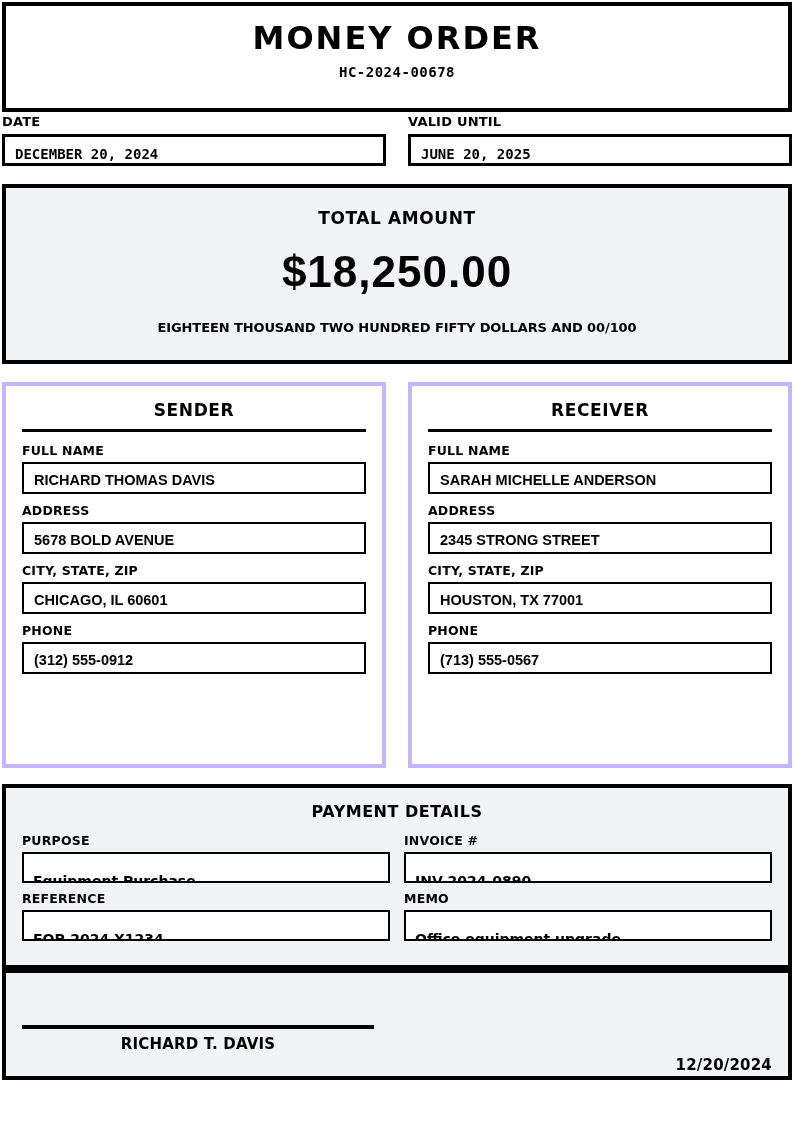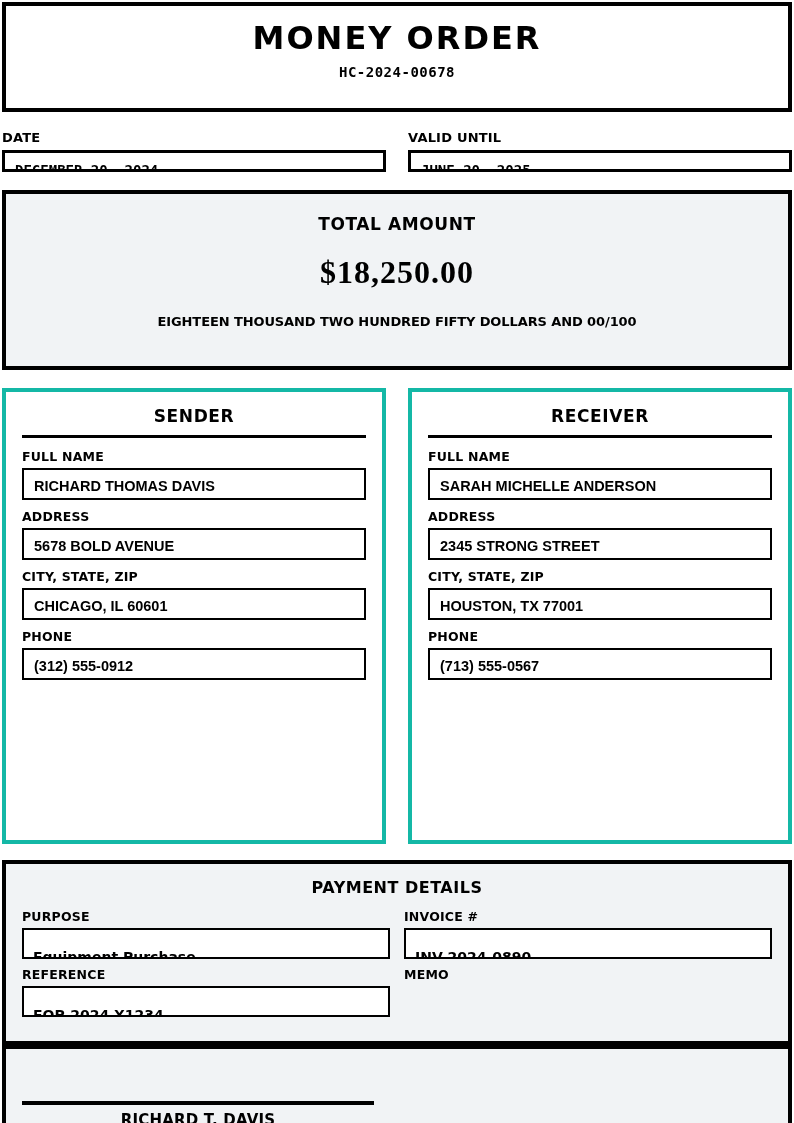--- a/index.html
+++ b/index.html
@@ -44,34 +44,34 @@
     font-weight: bold;
     font-size: 14px;
     letter-spacing: 0.5px;
     margin: 0;
   }
 
   
   .date-row {
     display: flex;
     gap: 22px;
-    margin-top: 18px;
+    margin-top: 2px;
   }
   .date-col { flex: 1 1 0; min-width: 0; }
   .field-label {
     font-family: "DejaVu Sans", sans-serif;
     font-weight: bold;
     font-size: 13px;
     letter-spacing: 0.2px;
     margin-bottom: 5px;
   }
   .date-input {
     border: 3px solid #000;
     background: #ffffff;
-    height: 22px;
+    height: 32px;
     line-height: 34px;
     padding: 0 10px;
     box-sizing: border-box;
     font-family: "DejaVu Sans Mono", monospace;
     font-weight: bold;
     font-size: 14px;
     white-space: nowrap;
     overflow: hidden;
   }
 
@@ -87,48 +87,48 @@
   }
   .amount-caption {
     font-family: "DejaVu Sans", sans-serif;
     font-weight: bold;
     font-size: 17px;
     letter-spacing: 0.6px;
     margin-bottom: 22px;
     text-align: center;
   }
   .amount-value {
-    font-family: Liberation Serif, serif;
-    font-weight: bold;
-    font-size: 32px;
+    font-family: Liberation Sans, sans-serif;
+    font-weight: bold;
+    font-size: 44px;
     letter-spacing: 1px;
     line-height: 1;
     margin-bottom: 26px;
   }
   .amount-words {
     font-family: "DejaVu Sans", sans-serif;
     font-weight: bold;
     font-size: 13px;
     letter-spacing: -0.1px;
   }
 
   
   .parties-row {
     display: flex;
     gap: 22px;
     margin-top: 18px;
   }
   .party-panel {
     flex: 1 1 0;
     min-width: 0;
-    border: 4px solid #14b8a6;
+    border: 4px solid #c4b5fd;
     background: #ffffff;
     padding: 14px 16px 2px 16px;
     box-sizing: border-box;
-    height: 456px;
+    height: 386px;
   }
   .party-title {
     font-family: "DejaVu Sans", sans-serif;
     font-weight: bold;
     font-size: 17px;
     letter-spacing: 0.6px;
     text-align: center;
     padding-bottom: 9px;
     border-bottom: 3px solid #000;
     margin-bottom: 11px;
@@ -327,20 +327,21 @@
         <div class="details-input">INV-2024-0890</div>
       </div>
 
       <div class="details-cell">
         <div class="field-label">REFERENCE</div>
         <div class="details-input">EQP-2024-X1234</div>
       </div>
 
       <div class="details-cell">
         <div class="field-label">MEMO</div>
+        <div class="details-input">Office equipment upgrade</div>
       </div>
 
     </div>
   </div>
 
   <div class="footer-box">
     <div class="sig-line"></div>
     <div class="sig-name">RICHARD T. DAVIS</div>
     <div class="sig-date">12/20/2024</div>
   </div>

